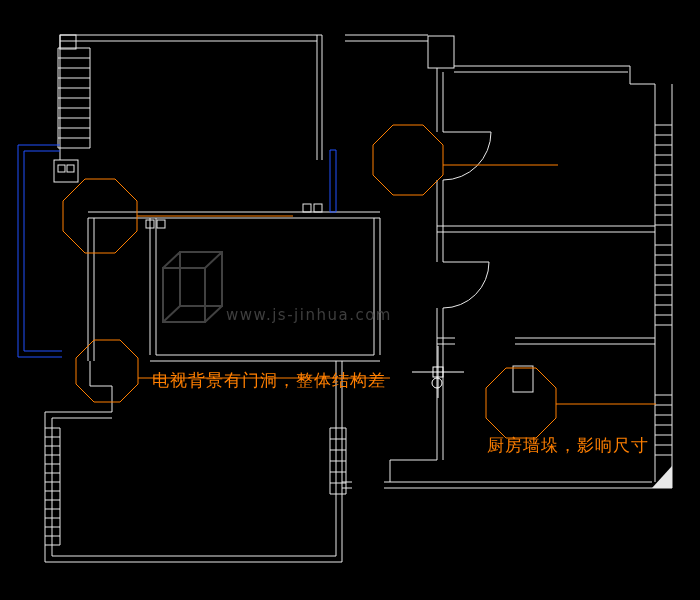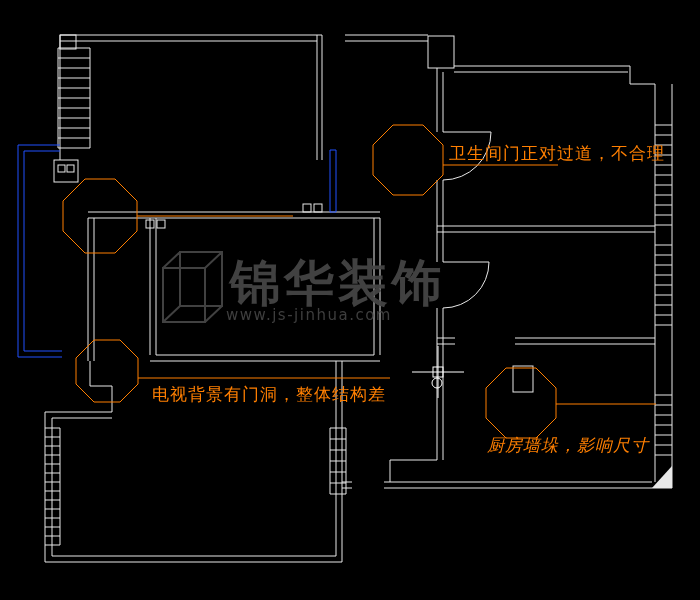--- a/index.html
+++ b/index.html
@@ -14,22 +14,22 @@
   .win    { stroke:var(--window-line,#2050ff); stroke-width:1; fill:none; }
   .mk     { stroke:var(--marker,#ff7f00); stroke-width:1; fill:none; }
   .cur    { stroke:var(--cursor,#ffffff); stroke-width:1; fill:none; }
   .wm     { stroke:var(--watermark,#454545); stroke-width:2; fill:none; opacity:.95; }
   .ann {
     position:absolute; white-space:nowrap;
     color:var(--marker,#ff7f00); font-size:17px; letter-spacing:1px;
   }
   .ann1 { left:140px; top:183px; }
   .ann2 { left:449px; top:142px; }
-  .ann3 { left:152px; top:383px; }
-  .ann4 { left:487px; top:434px;font-style:italic; }
+  .ann3 { left:152px; top:369px; }
+  .ann4 { left:487px; top:434px; }
   .wm-brand {
     position:absolute; left:230px; top:250px; white-space:nowrap;
     color:var(--watermark,#454545); font-size:50px; font-weight:bold;
     letter-spacing:4px; opacity:.95;
   }
   .wm-url {
     position:absolute; left:226px; top:306px; white-space:nowrap;
     color:var(--watermark,#454545); font-size:15px; letter-spacing:1.5px; opacity:.9;
   }
 </style>
@@ -123,20 +123,18 @@
       <path class="cur" d="M412,372 H464 M438,346 V398"></path>
       <rect class="cur" x="433" y="367" width="10" height="10"></rect>
       <circle class="cur" cx="437" cy="383" r="5"></circle>
     </g>
 
     <g>
       <path class="wm" d="M163,268 H205 V322 H163 Z M180,252 H222 V306 H180 Z M163,268 L180,252 M205,268 L222,252 M163,322 L180,306 M205,322 L222,306"></path>
     </g>
   </svg>
 
-  <div class="ann ann2">卫生间门正对过道，不合理</div>
   <div class="ann ann3">电视背景有门洞，整体结构差</div>
   <div class="ann ann4">厨房墙垛，影响尺寸</div>
 
-  <div class="wm-brand">锦华装饰</div>
   <div class="wm-url">www.js-jinhua.com</div>
 
 </div>
 
 </body></html>

